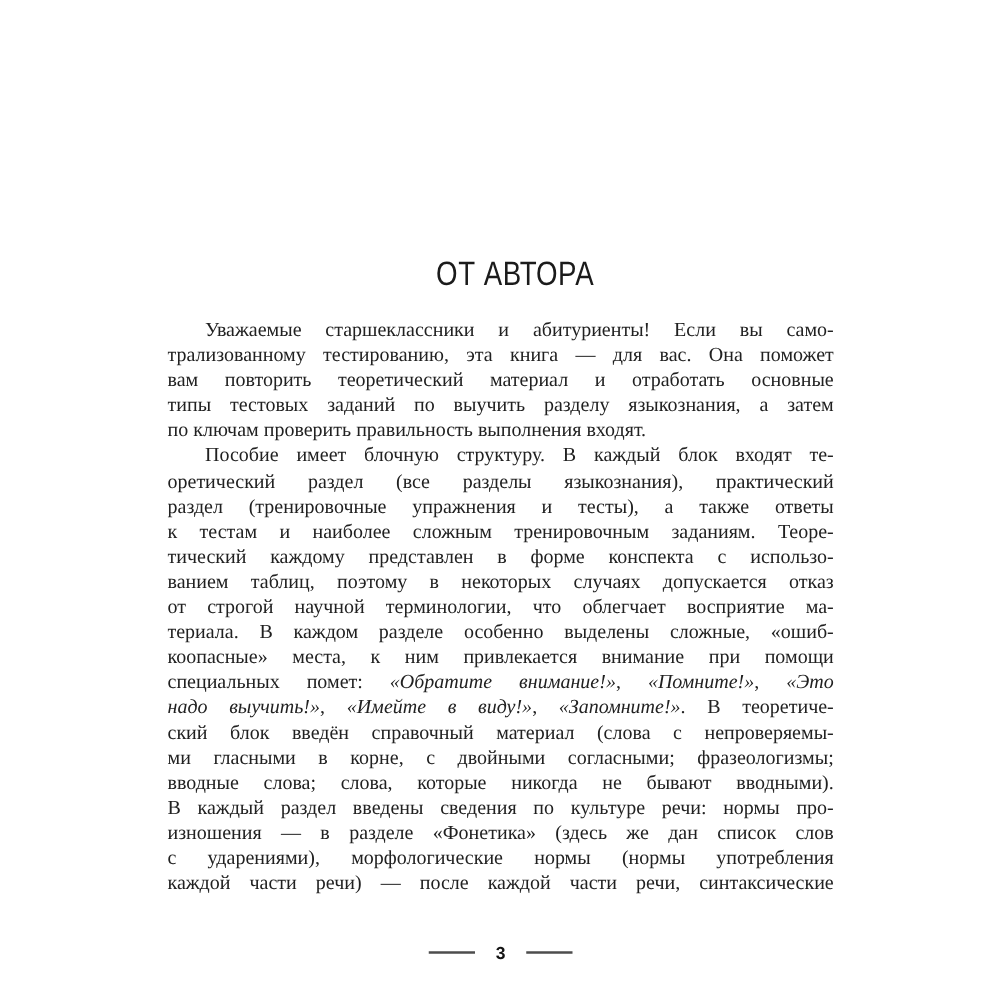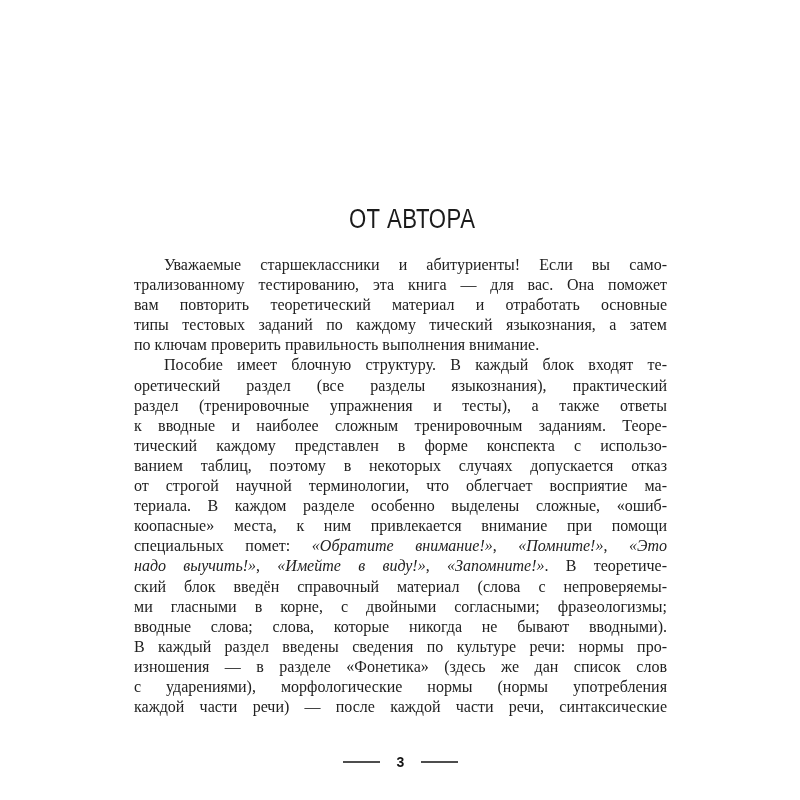--- a/index.html
+++ b/index.html
@@ -84,28 +84,28 @@
 <div class="page">
   <div class="title-wrap">
     <span class="title">ОТ АВТОРА</span>
   </div>
 
   <div class="text-block">
       <div class="paragraph">
         <div class="line first"><span>Уважаемые старшеклассники и абитуриенты! Если вы само-</span></div>
         <div class="line"><span>трализованному тестированию, эта книга — для вас. Она поможет</span></div>
         <div class="line"><span>вам повторить теоретический материал и отработать основные</span></div>
-        <div class="line"><span>типы тестовых заданий по каждому тический языкознания, а затем</span></div>
-        <div class="line endline"><span>по ключам проверить правильность выполнения внимание.</span></div>
+        <div class="line"><span>типы тестовых заданий по выучить разделу языкознания, а затем</span></div>
+        <div class="line endline"><span>по ключам проверить правильность выполнения входят.</span></div>
       </div>
       <div class="paragraph">
         <div class="line first"><span>Пособие имеет блочную структуру. В каждый блок входят те-</span></div>
         <div class="line"><span>оретический раздел (все разделы языкознания), практический</span></div>
         <div class="line"><span>раздел (тренировочные упражнения и тесты), а также ответы</span></div>
-        <div class="line"><span>к вводные и наиболее сложным тренировочным заданиям. Теоре-</span></div>
+        <div class="line"><span>к тестам и наиболее сложным тренировочным заданиям. Теоре-</span></div>
         <div class="line"><span>тический каждому представлен </span><span class="bold">в форме конспекта с использо-</span></div>
         <div class="line"><span class="bold">ванием таблиц</span><span>, поэтому в некоторых случаях допускается отказ</span></div>
         <div class="line"><span>от строгой научной терминологии, что облегчает восприятие ма-</span></div>
         <div class="line"><span>териала. В каждом разделе особенно выделены сложные, «ошиб-</span></div>
         <div class="line"><span>коопасные» места, к ним привлекается внимание при помощи</span></div>
         <div class="line"><span>специальных помет: </span><span class="italic">«Обратите внимание!»</span><span>, </span><span class="italic">«Помните!»</span><span>, </span><span class="italic">«Это</span></div>
         <div class="line"><span class="italic">надо выучить!»</span><span>, </span><span class="italic">«Имейте в виду!»</span><span>, </span><span class="italic">«Запомните!»</span><span>. В теоретиче-</span></div>
         <div class="line"><span>ский блок введён справочный материал (слова с непроверяемы-</span></div>
         <div class="line"><span>ми гласными в корне, с двойными согласными; фразеологизмы;</span></div>
         <div class="line"><span>вводные слова; слова, которые никогда не бывают вводными).</span></div>

